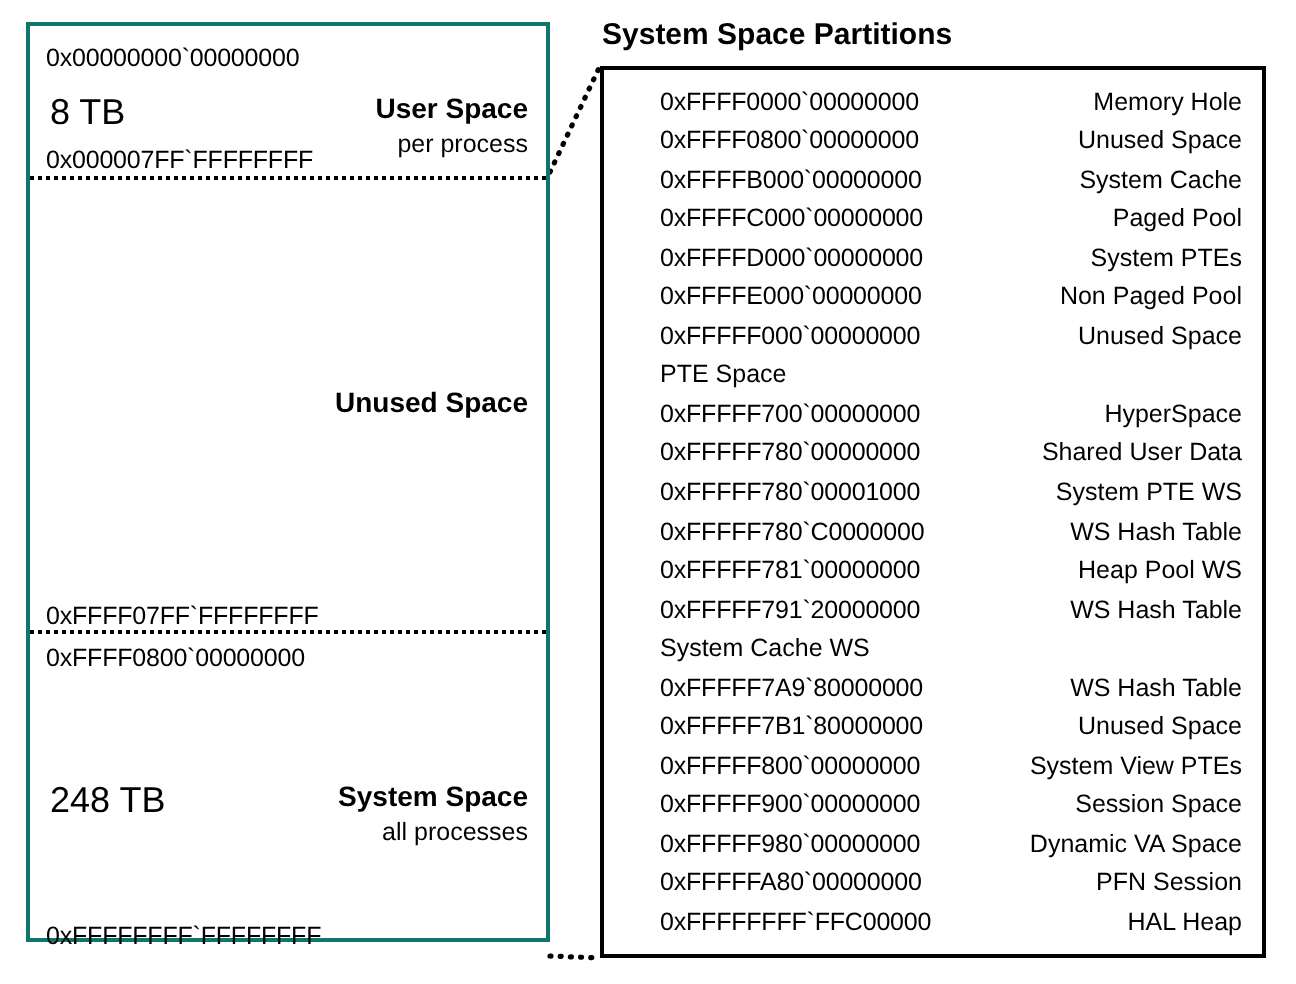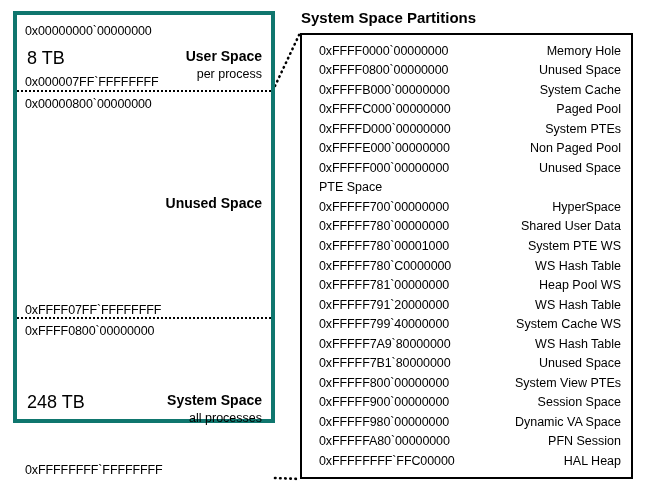--- a/index.html
+++ b/index.html
@@ -15,22 +15,22 @@
     color: #000000;
     overflow: hidden;
   }
 
   
   #memory-map {
     position: absolute;
     left: 13px;
     top: 11px;
     width: 262px;   
-    height: 412px;
-    border: 4px solid #0f766e;
+    height: 460px;
+    border: 2px solid #0f766e;
     box-sizing: border-box;
   }
 
   .addr {
     position: absolute;
     left: 8px;
     font-size: 12.5px;
     letter-spacing: -0.1px;
     white-space: nowrap;
     color: #000;
@@ -78,21 +78,21 @@
   }
 
   #partitions-table {
     position: absolute;
     left: 300px;
     top: 33px;
     width: 333px;
     height: 446px;
     border: 2px solid #000;
     box-sizing: border-box;
-    padding: 6px 10px 6px 17px;
+    padding: 6px 10px 6px 28px;
   }
   #partitions-rows {
     display: flex;
     flex-direction: column;
     height: 100%;
   }
   .prow {
     display: flex;
     flex: 1 1 0;
     align-items: center;
@@ -135,21 +135,20 @@
   <div class="region-size" style="top:33px;">8 TB</div>
 
   <div class="region-name" style="top:33px;">User Space</div>
 
   <div class="region-sub" style="top:52px;">per process</div>
 
   <div class="addr" style="top:60px;">0x000007FF`FFFFFFFF</div>
 
   <div class="hdivider" style="top:75px;"></div>
 
-  <div class="addr" style="top:82px;">0x00000800`00000000</div>
 
   <div class="region-name" style="top:180px;">Unused Space</div>
 
   <div class="addr" style="top:288px;">0xFFFF07FF`FFFFFFFF</div>
 
   <div class="hdivider" style="top:302px;"></div>
 
   <div class="addr" style="top:309px;">0xFFFF0800`00000000</div>
 
   <div class="region-size" style="top:377px;">248 TB</div>
@@ -214,21 +213,20 @@
       </div>
       <div class="prow">
         <span class="paddr">0xFFFFF781`00000000</span>
         <span class="pname">Heap Pool WS</span>
       </div>
       <div class="prow">
         <span class="paddr">0xFFFFF791`20000000</span>
         <span class="pname">WS Hash Table</span>
       </div>
       <div class="prow">
-        <span class="paddr">0xFFFFF799`40000000</span>
         <span class="pname">System Cache WS</span>
       </div>
       <div class="prow">
         <span class="paddr">0xFFFFF7A9`80000000</span>
         <span class="pname">WS Hash Table</span>
       </div>
       <div class="prow">
         <span class="paddr">0xFFFFF7B1`80000000</span>
         <span class="pname">Unused Space</span>
       </div>

